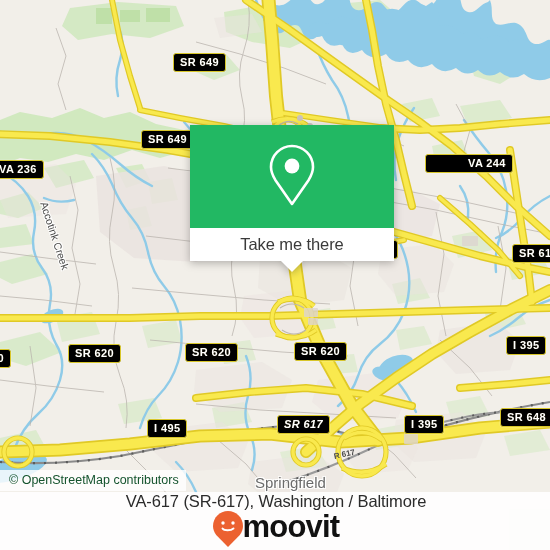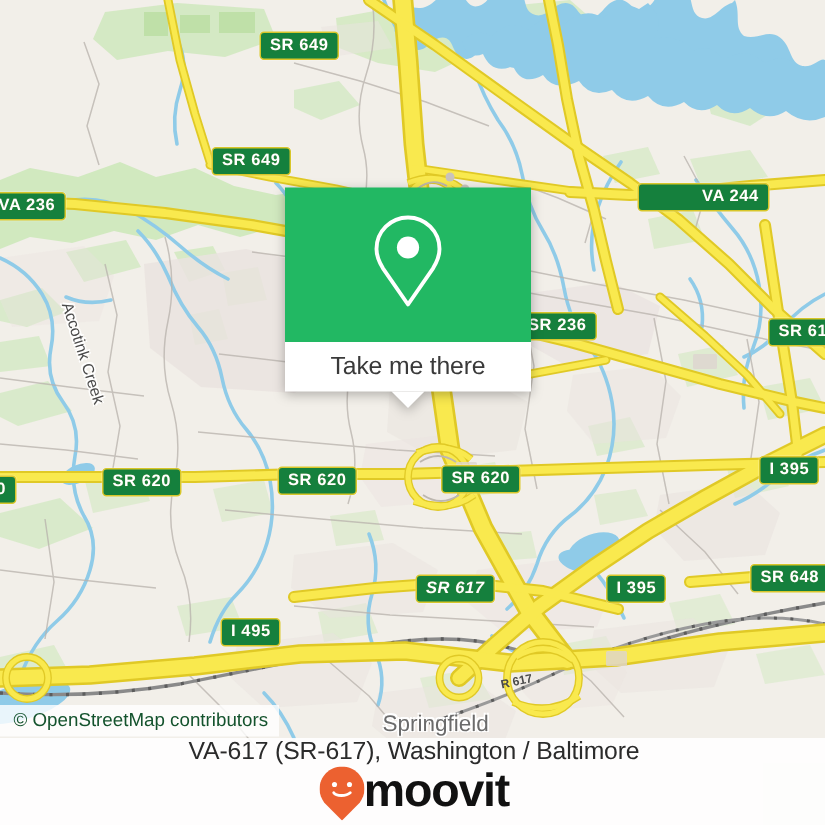--- a/index.html
+++ b/index.html
@@ -15,34 +15,35 @@
     overflow: hidden;
   }
   #map-canvas {
     position: absolute; inset: 0;
     width: 550px; height: 550px;
   }
 
   
   .shield {
     position: absolute;
-    background: #15803d;
+    background: #000000;
     border: 1.5px solid #d8c62a;
     border-radius: 3px;
     color: #ffffff;
     font-size: 11px;
     font-weight: bold;
     letter-spacing: 0.4px;
     line-height: 16px;
     height: 19px;
     padding: 0 6px;
     white-space: nowrap;
     text-align: center;
     text-shadow: 0 0 1px rgba(150,130,0,.35);
     box-shadow: 0 0 0 0.5px rgba(255,255,255,.25);
+    margin-top: 32px;
   }
 
   
   .place-label {
     position: absolute;
     color: #6b6b6b;
     font-size: 15px;
     white-space: nowrap;
     text-shadow: 1px 1px 0 #fff, -1px 1px 0 #fff, 1px -1px 0 #fff, -1px -1px 0 #fff;
   }
@@ -102,21 +103,21 @@
     font-weight: bold;
     letter-spacing: -0.8px;
     line-height: 31px;
     margin-left: -1px;
   }
 
   
   #callout {
     position: absolute;
     left: 190px; top: 125px;
-    width: 164px;
+    width: 204px;
     filter: drop-shadow(0 2px 4px rgba(0,0,0,0.28));
   }
   #callout-top {
     height: 103px;
     background: #22b863;
     display: flex;
     align-items: center;
     justify-content: center;
   }
   #callout-bottom {
@@ -403,21 +404,21 @@
   <div class="shield" style="left:-8px;  top:128px;">VA 236</div>
   <div class="shield" style="left:425px; top:122px;padding-left:42px;">VA 244</div>
   <div class="shield" style="left:512px; top:212px;">SR 613</div>
   <div class="shield" style="left:345px; top:208px;">SR 236</div>
   <div class="shield" style="left:68px;  top:312px;">SR 620</div>
   <div class="shield" style="left:185px; top:311px;">SR 620</div>
   <div class="shield" style="left:294px; top:310px;">SR 620</div>
   <div class="shield" style="left:-42px; top:317px;">SR 620</div>
   <div class="shield" style="left:506px; top:304px;">I 395</div>
   <div class="shield" style="left:277px; top:383px;font-style:italic;">SR 617</div>
-  <div class="shield" style="left:147px; top:412px;">I 495</div>
+  <div class="shield" style="left:147px; top:387px;">I 495</div>
   <div class="shield" style="left:404px; top:383px;">I 395</div>
   <div class="shield" style="left:500px; top:376px;">SR 648</div>
 
   <div class="creek-label" style="left:44px; top:196px; transform:rotate(72deg); transform-origin:left center;">Accotink Creek</div>
 
   <div class="place-label" style="left:255px; top:474px;text-align:center;">Springfield</div>
 
   <div class="road-label" style="left:334px; top:452px; transform:rotate(-12deg); transform-origin:left center;">R 617</div>
 
   <div id="callout">

